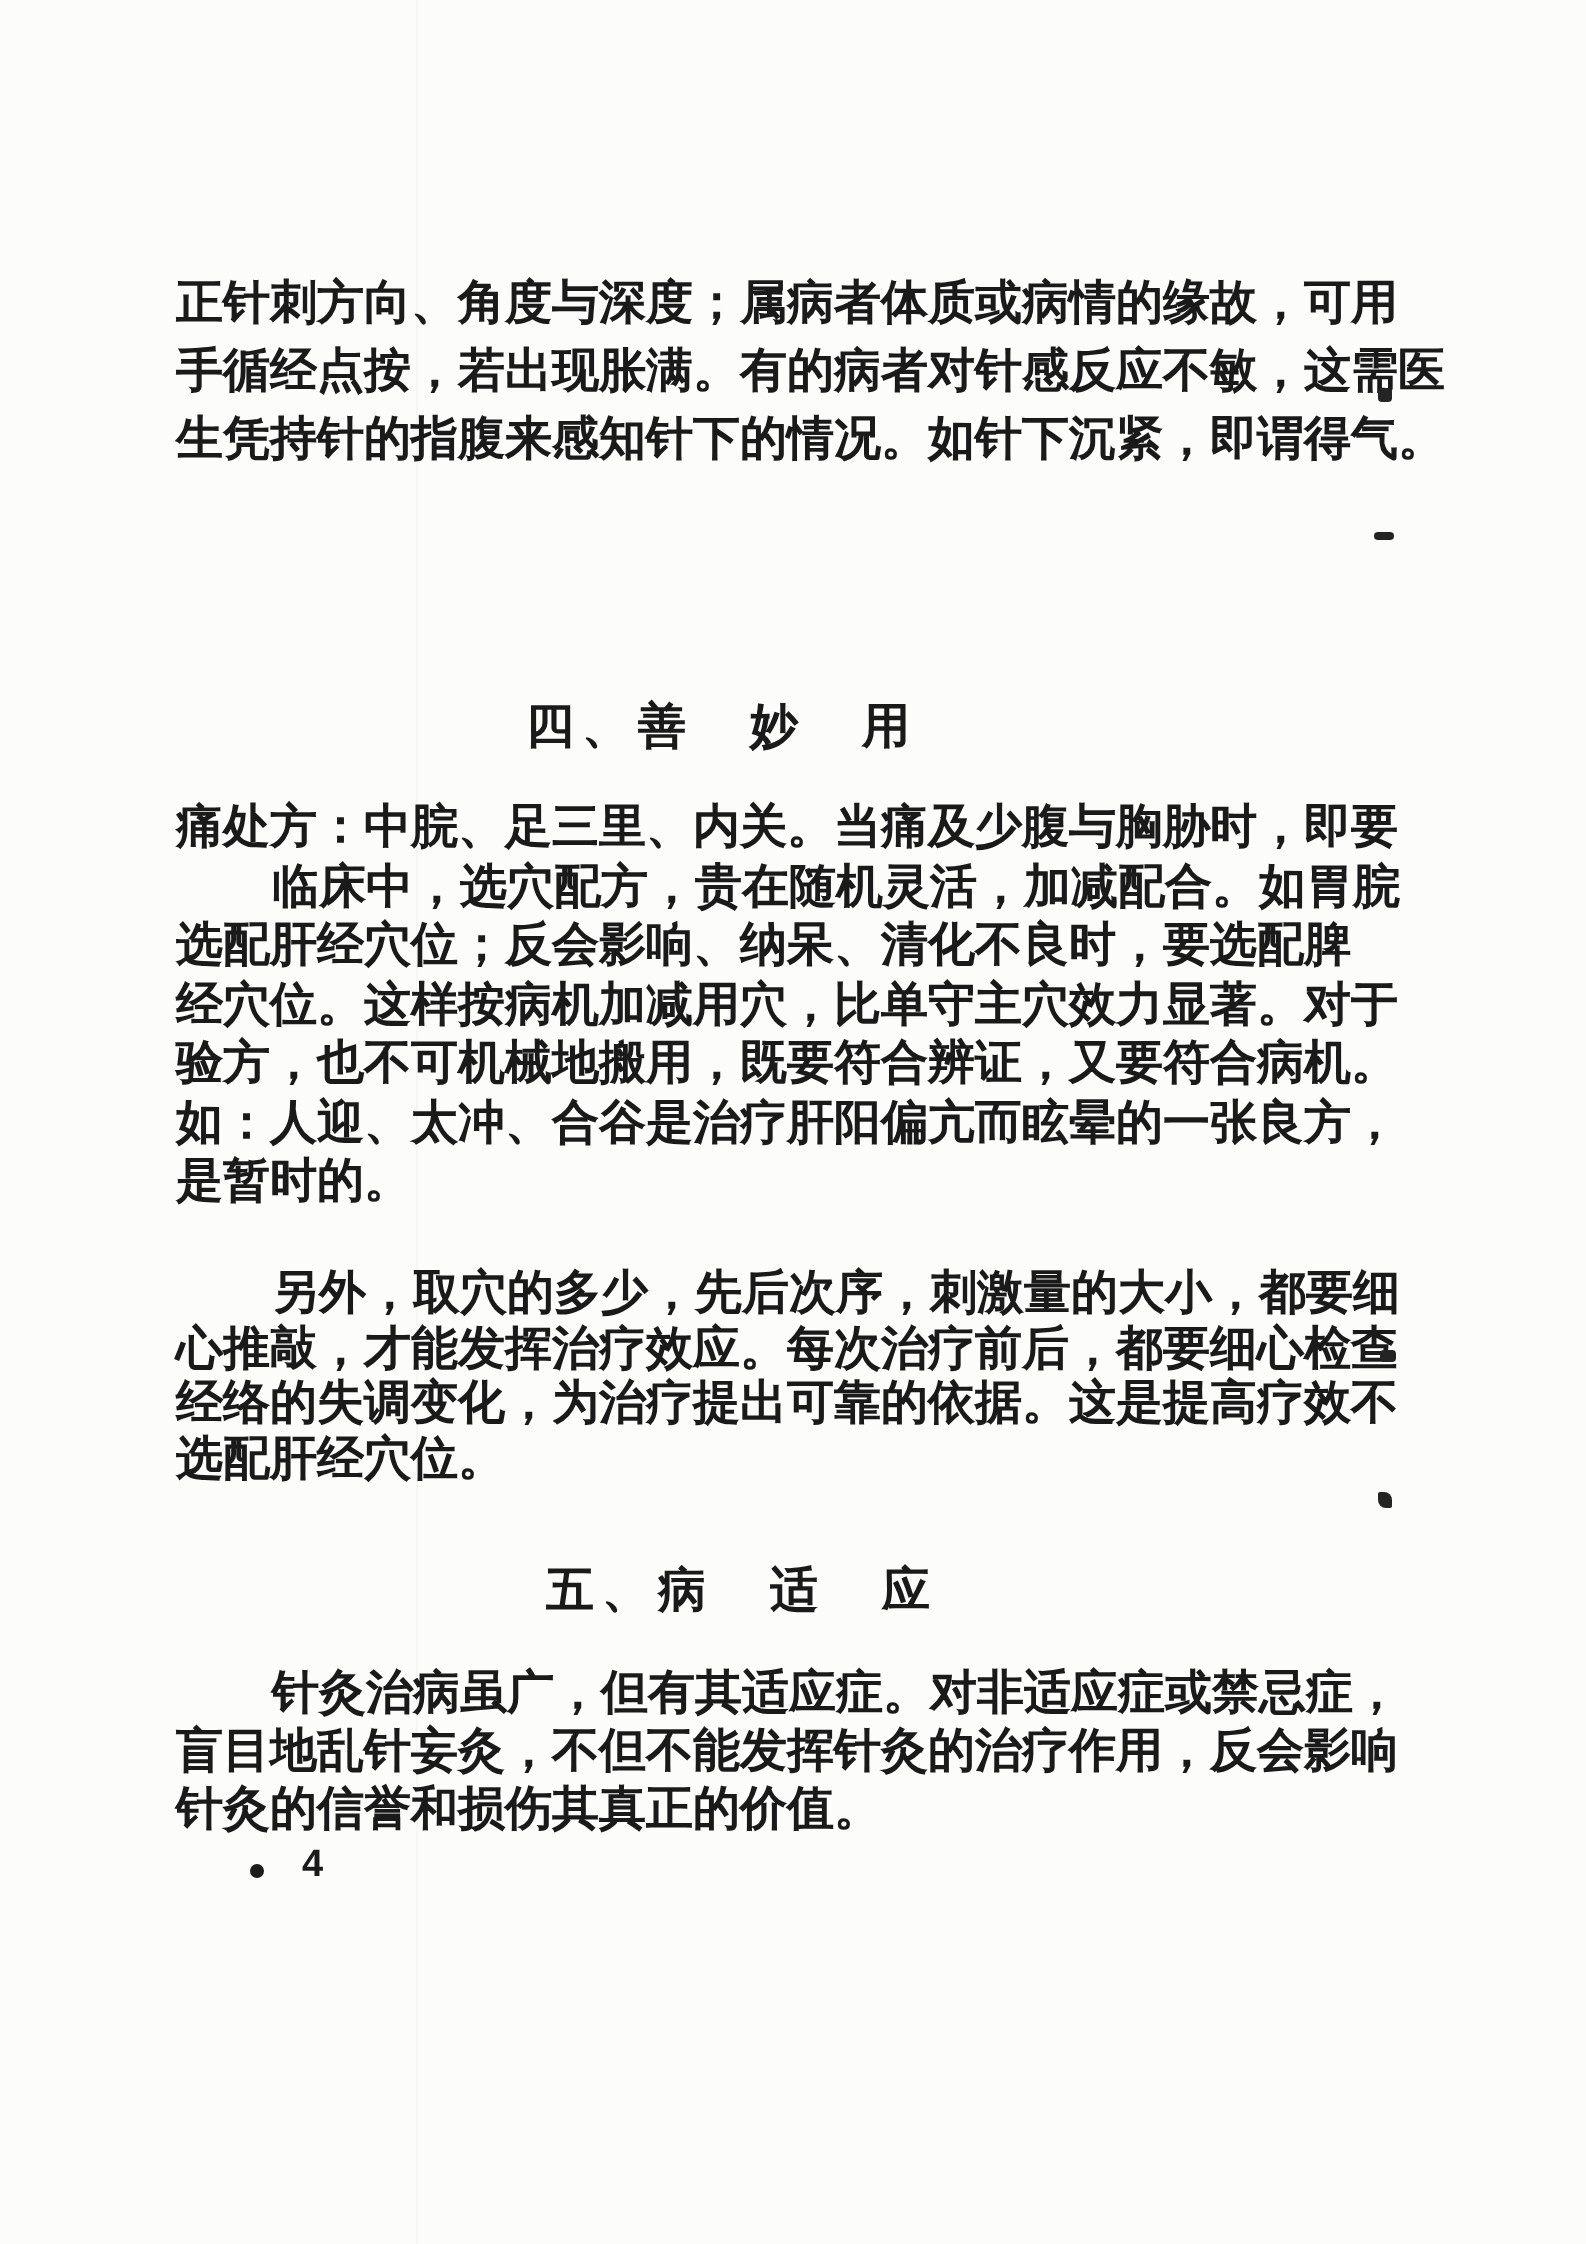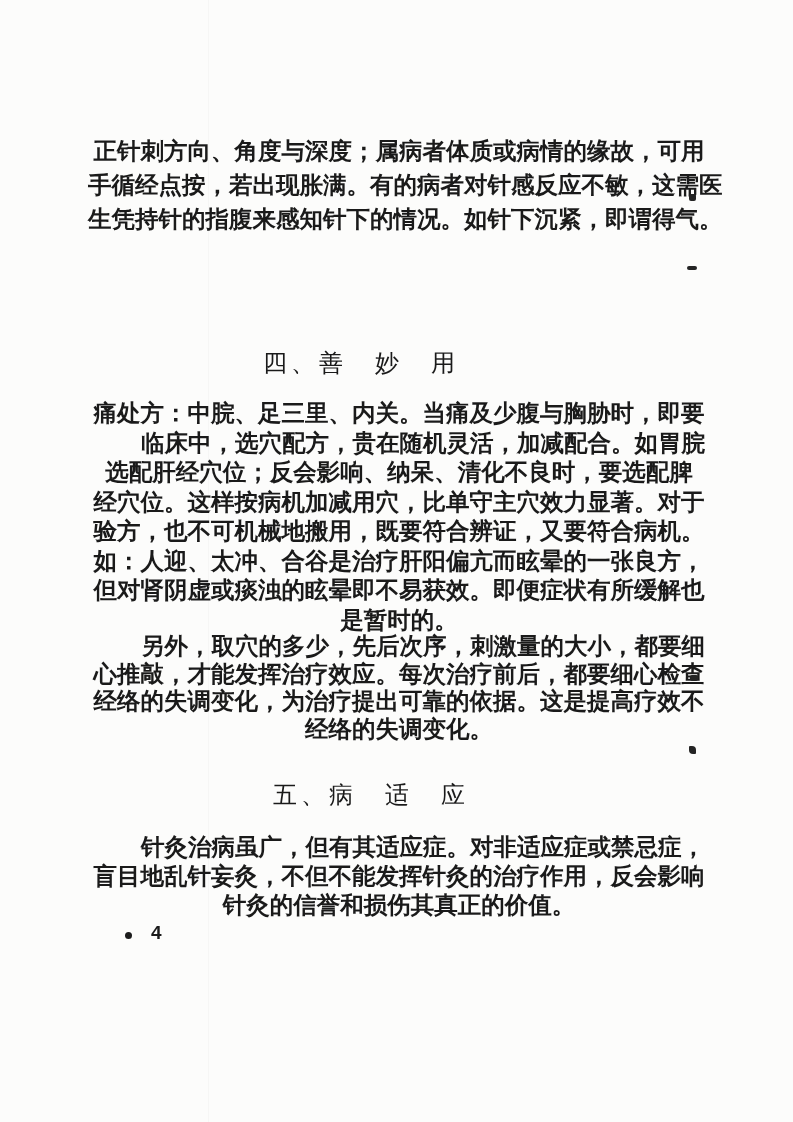--- a/index.html
+++ b/index.html
@@ -19,32 +19,31 @@
     position: absolute; top: 0; bottom: 0; width: 1px;
     background: rgba(0,0,0,0.025);
   }
   .para {
     position: absolute;
     left: 88px; width: 622px;
     color: #1a1a1a;
     font-weight: 700;
     font-size: 23.5px;
     letter-spacing: 0px;
-    text-align: center;
   }
   .para .line { white-space: nowrap; }
   .lh34 .line { line-height: 34px; height: 34px; }
   .lh295 .line { line-height: 29.5px; height: 29.5px; }
   .lh275 .line { line-height: 27.5px; height: 27.5px; }
   .lh29 .line { line-height: 29px; height: 29px; font-family: Liberation Serif, serif; }
   .ind { text-indent: 48px; }
   .heading {
     position: absolute;
     color: #1a1a1a;
-    font-weight: 400;
+    font-weight: 700;
     font-size: 24px;
     letter-spacing: 4px;
     white-space: nowrap;
   }
   #heading-1 { left: 263px; top: 347px; }
   #heading-2 { left: 273px; top: 779px; }
   .pagenum {
     position: absolute; left: 151px; top: 922px;
     font-size: 19px; font-weight: 700; color: #1a1a1a;
   }
@@ -77,29 +76,28 @@
 
   <div class="heading" id="heading-1">四、善　妙　用</div>
 
   <div class="para lh295" style="top:399px">
     <div class="line">痛处方：中脘、足三里、内关。当痛及少腹与胸胁时，即要</div>
     <div class="line ind">临床中，选穴配方，贵在随机灵活，加减配合。如胃脘</div>
     <div class="line">选配肝经穴位；反会影响、纳呆、清化不良时，要选配脾</div>
     <div class="line">经穴位。这样按病机加减用穴，比单守主穴效力显著。对于</div>
     <div class="line">验方，也不可机械地搬用，既要符合辨证，又要符合病机。</div>
     <div class="line">如：人迎、太冲、合谷是治疗肝阳偏亢而眩晕的一张良方，</div>
-    <div class="line">但对肾阴虚或痰浊的眩晕即不易获效。即便症状有所缓解也</div>
     <div class="line">是暂时的。</div>
   </div>
 
   <div class="para lh275" style="top:633px">
     <div class="line ind">另外，取穴的多少，先后次序，刺激量的大小，都要细</div>
     <div class="line">心推敲，才能发挥治疗效应。每次治疗前后，都要细心检查</div>
     <div class="line">经络的失调变化，为治疗提出可靠的依据。这是提高疗效不</div>
-    <div class="line">经络的失调变化。</div>
+    <div class="line">选配肝经穴位。</div>
   </div>
 
   <div class="heading" id="heading-2">五、病　适　应</div>
 
   <div class="para lh29" style="top:833px">
     <div class="line ind">针灸治病虽广，但有其适应症。对非适应症或禁忌症，</div>
     <div class="line">盲目地乱针妄灸，不但不能发挥针灸的治疗作用，反会影响</div>
     <div class="line">针灸的信誉和损伤其真正的价值。</div>
   </div>
 

